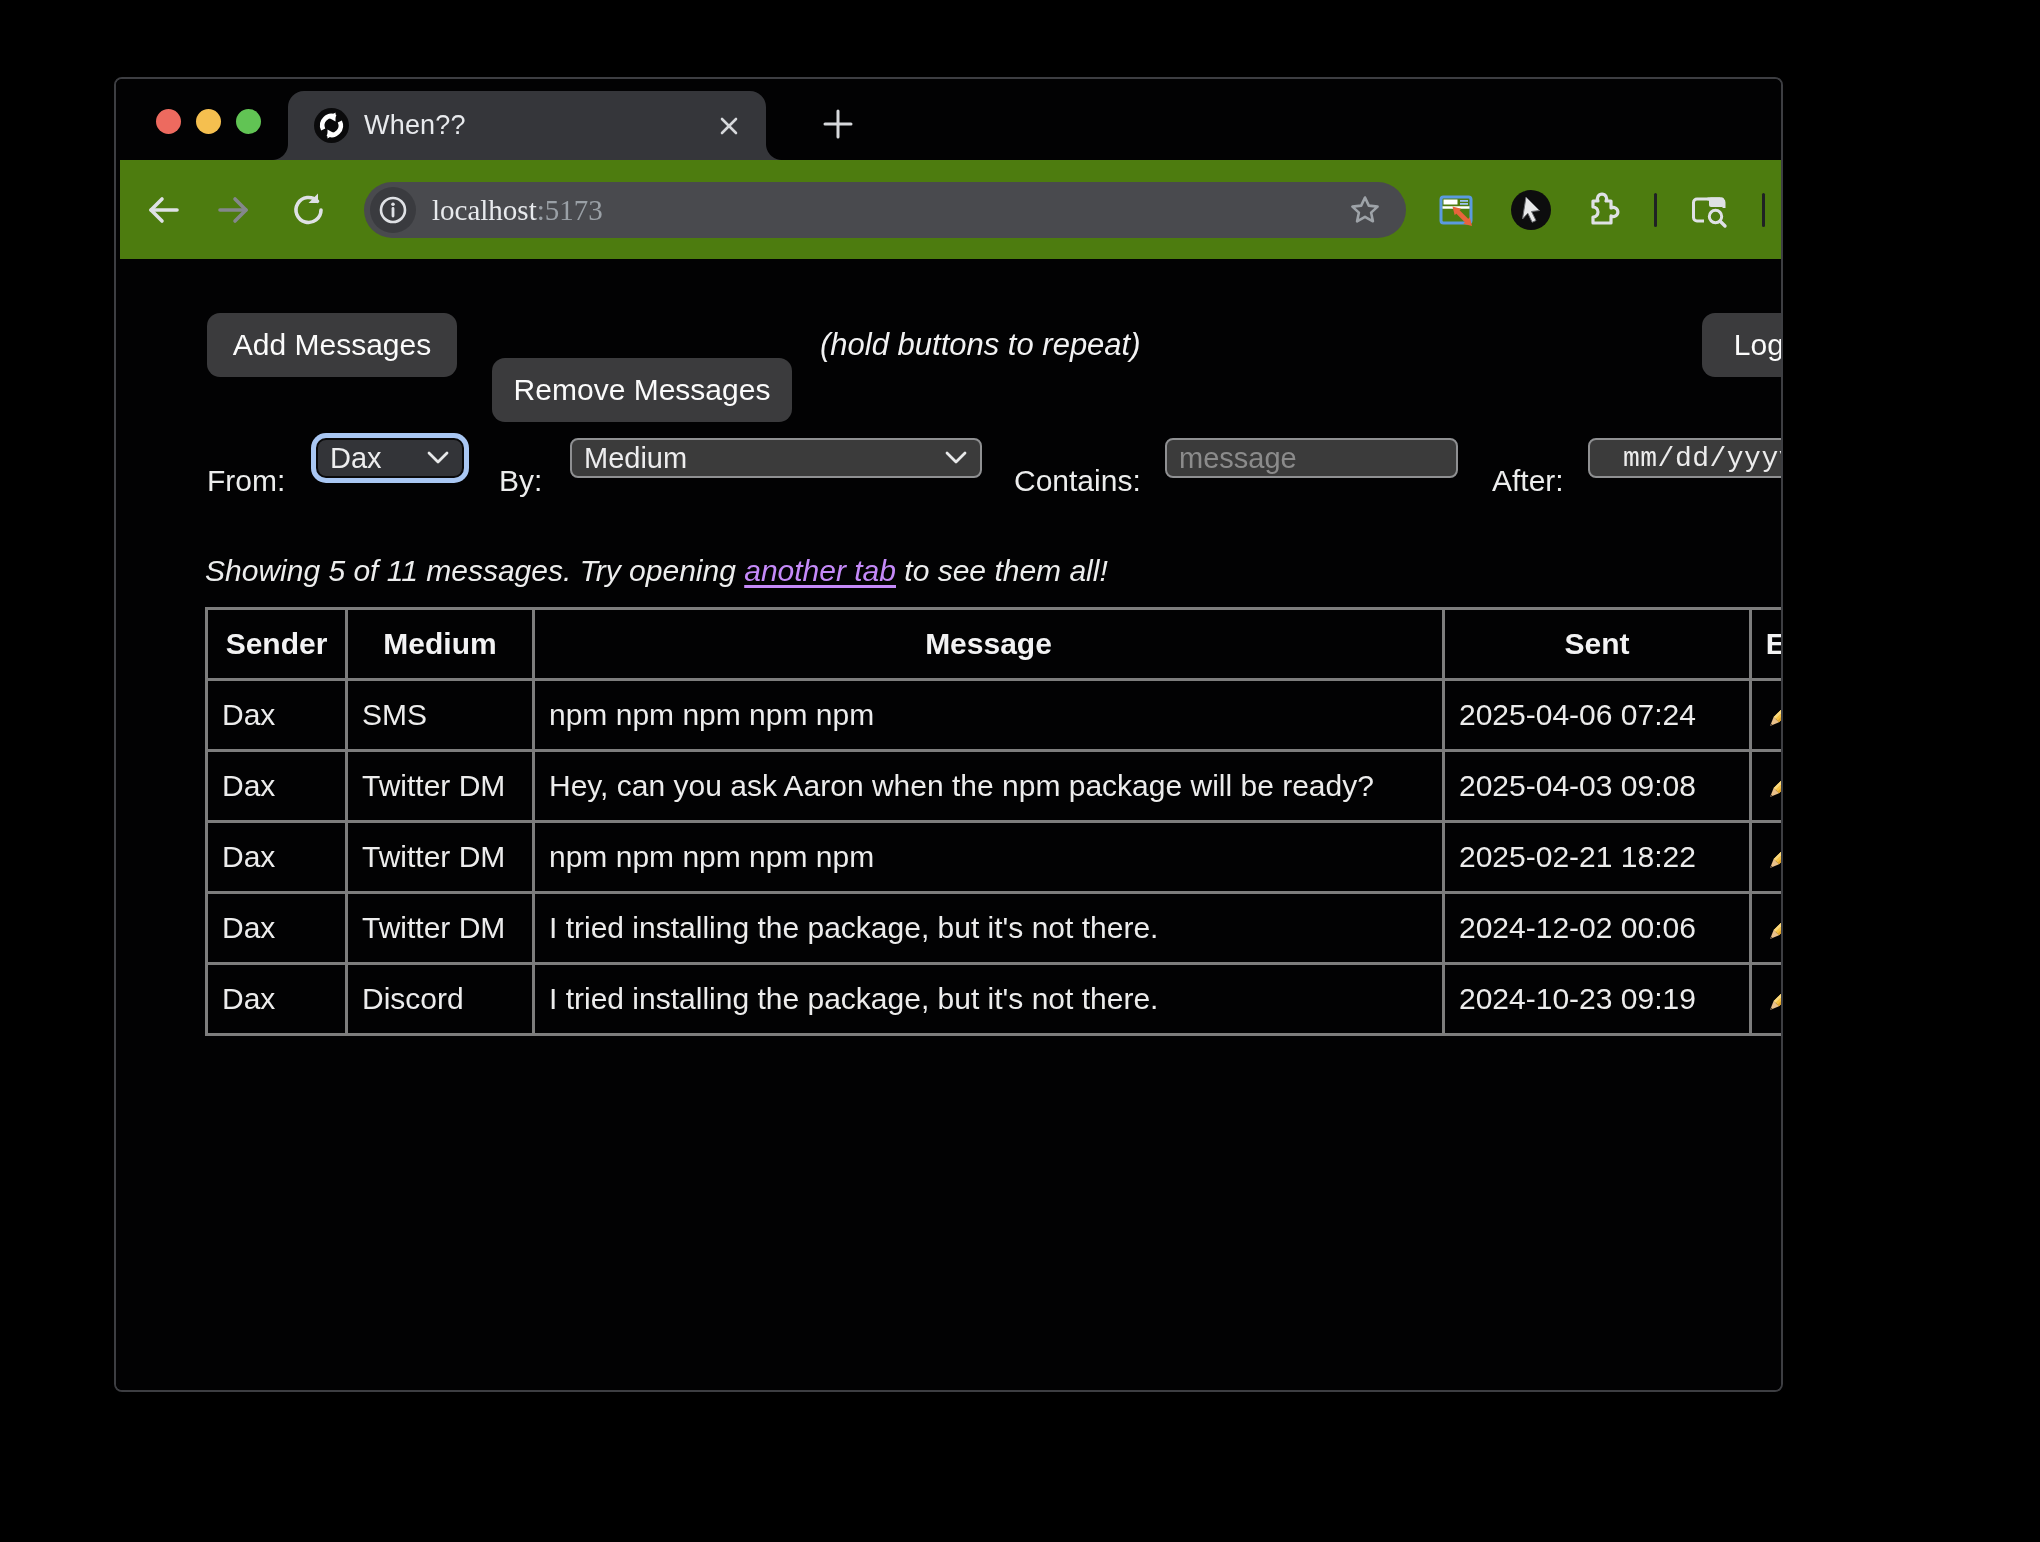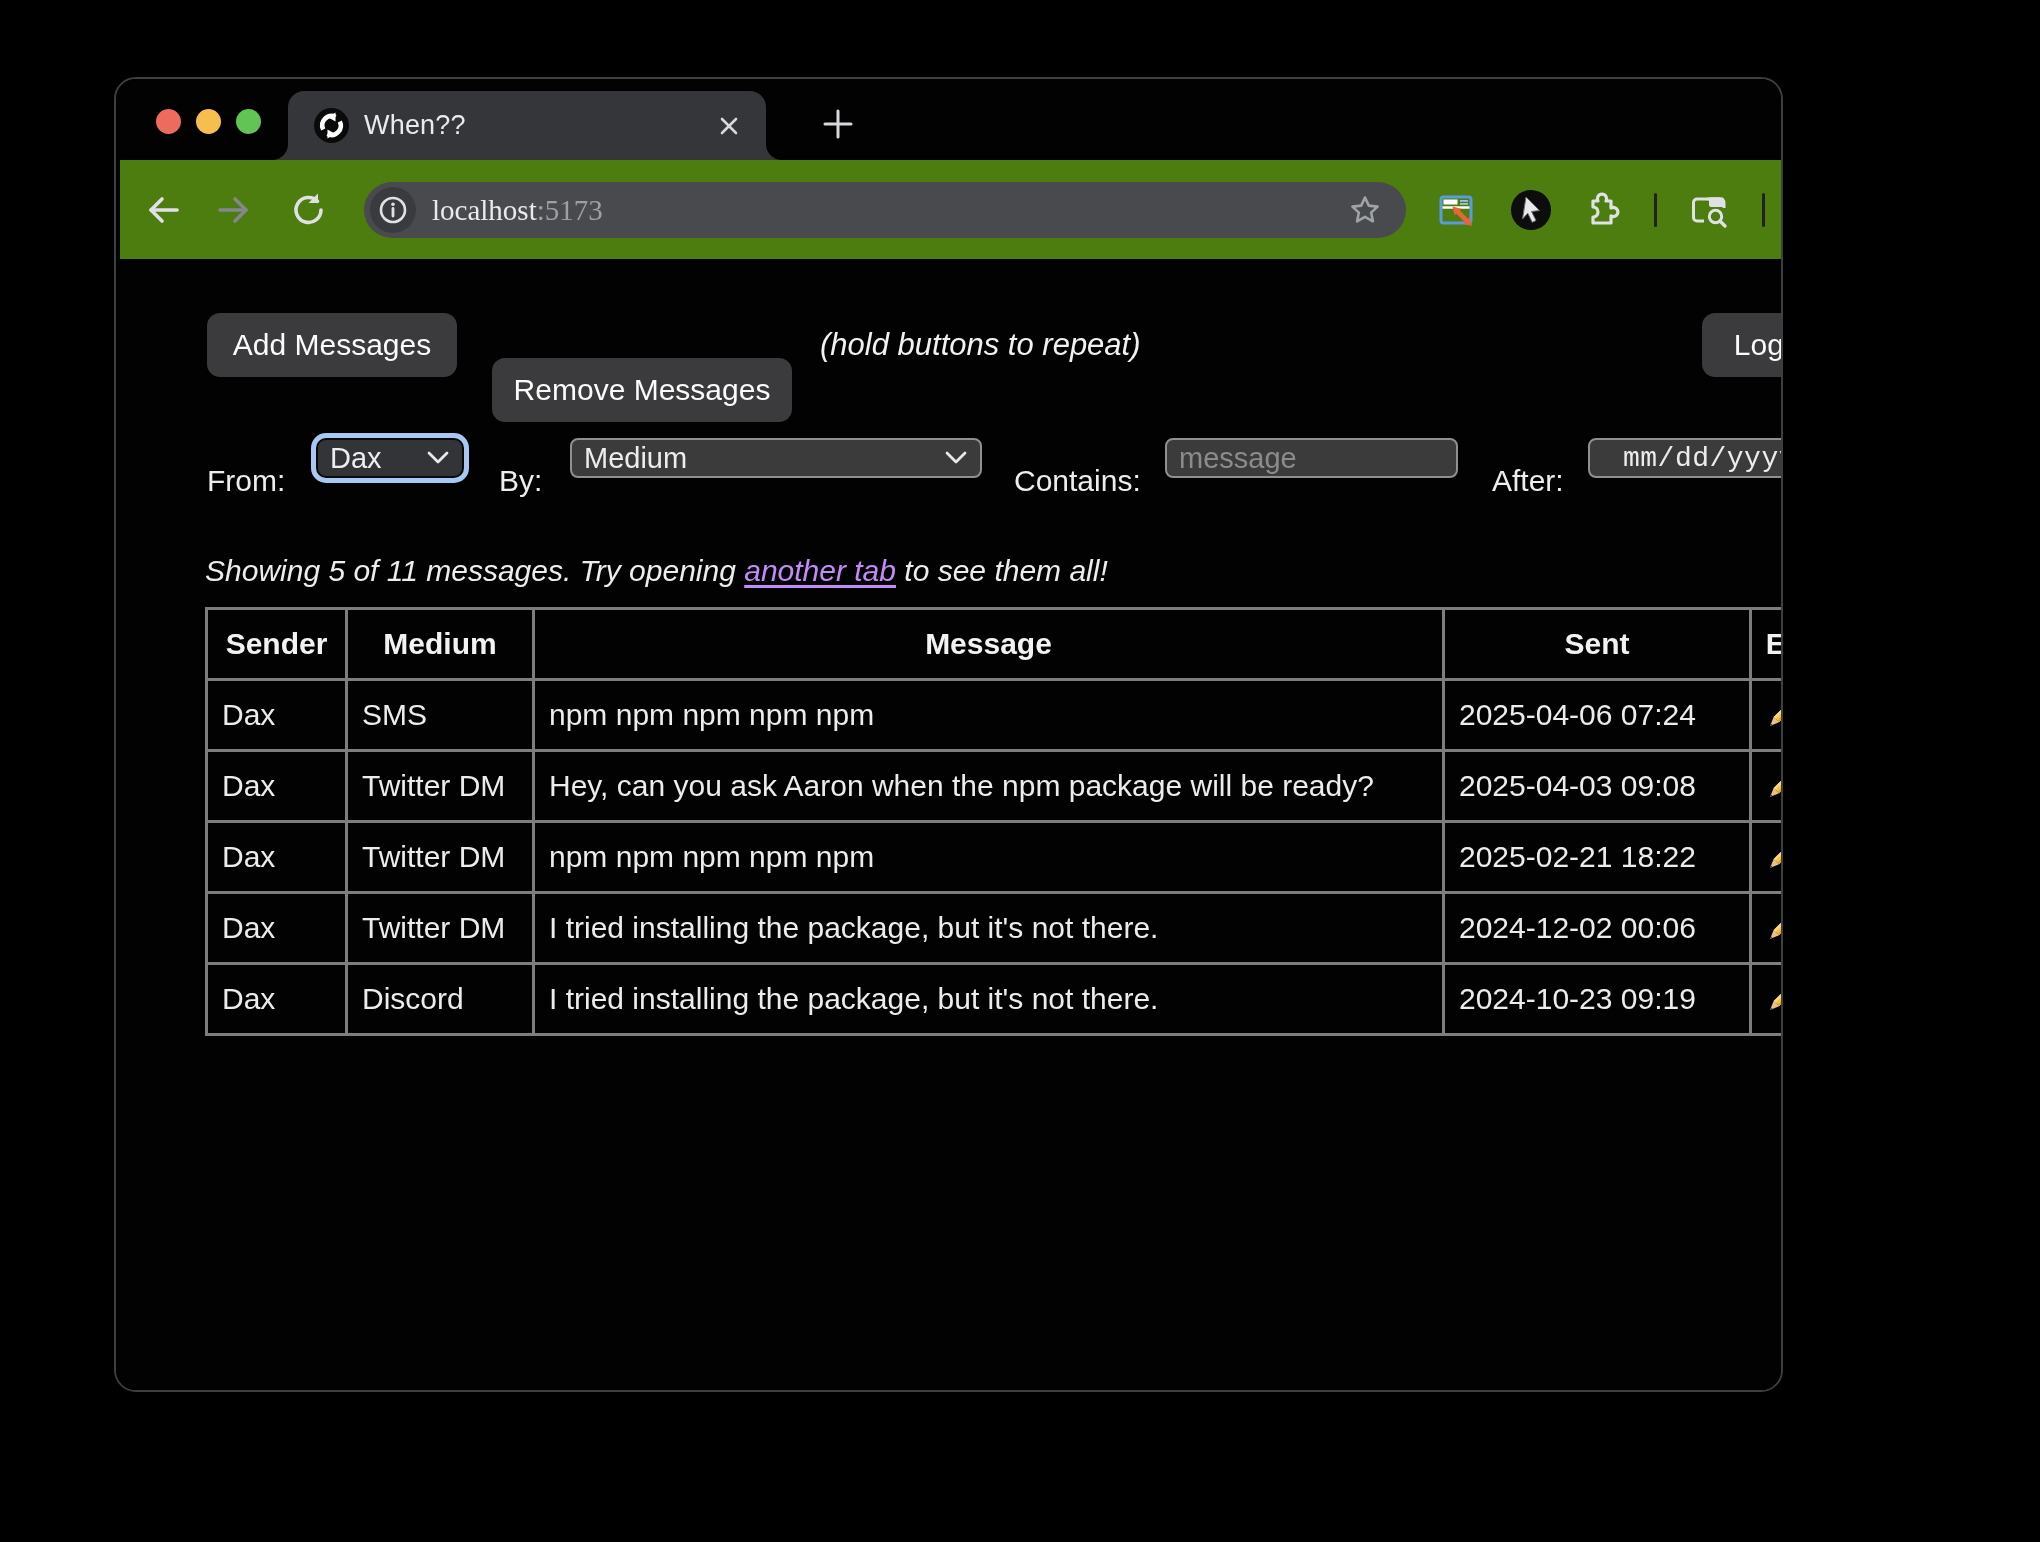--- a/index.html
+++ b/index.html
@@ -4,21 +4,21 @@
 <style>
   * { margin:0; padding:0; box-sizing:border-box; }
   html,body { width:2040px; height:1542px; background:#000; overflow:hidden; }
   body { font-family:"Liberation Sans", sans-serif; }
 
   .stage { position:relative; width:2040px; height:1542px; background:#000; }
 
   
   .window {
     position:absolute; left:114px; top:77px; width:1669px; height:1315px;
-    background:#020203; border:2px solid #3d3e42; border-radius:22px;
+    background:#020203; border:2px solid #3d3e42; border-radius:8px;
     overflow:hidden;
   }
 
   
   .tabstrip { position:absolute; left:0; top:0; width:100%; height:81px; background:#020203; }
   .traffic { position:absolute; left:40px; top:30px; display:flex; gap:15px; }
   .traffic span { width:25px; height:25px; border-radius:50%; display:block; }
   .light-red { background:#ed6a5f; }
   .light-yellow { background:#f5bf4f; }
   .light-green { background:#61c454; }

